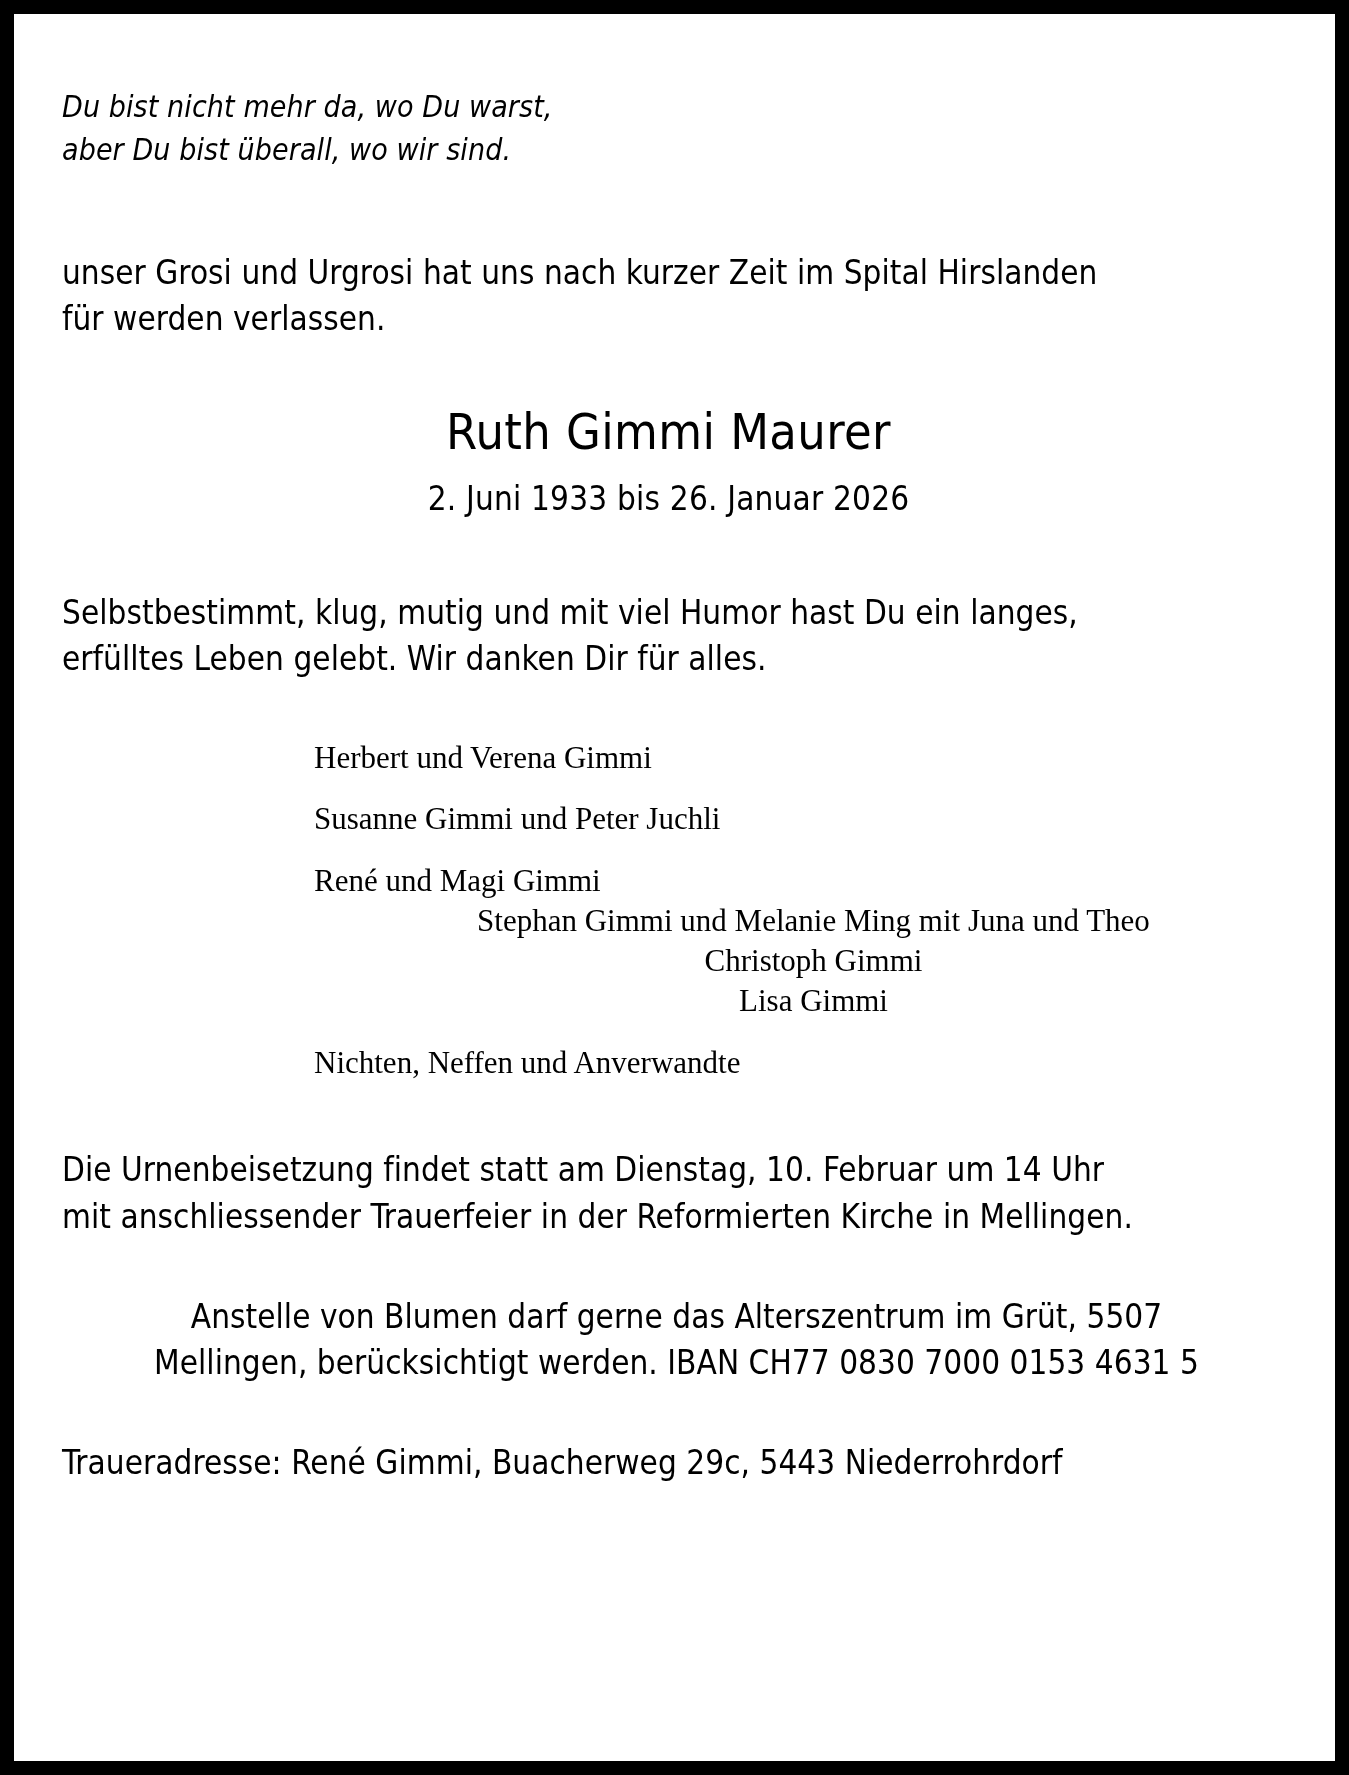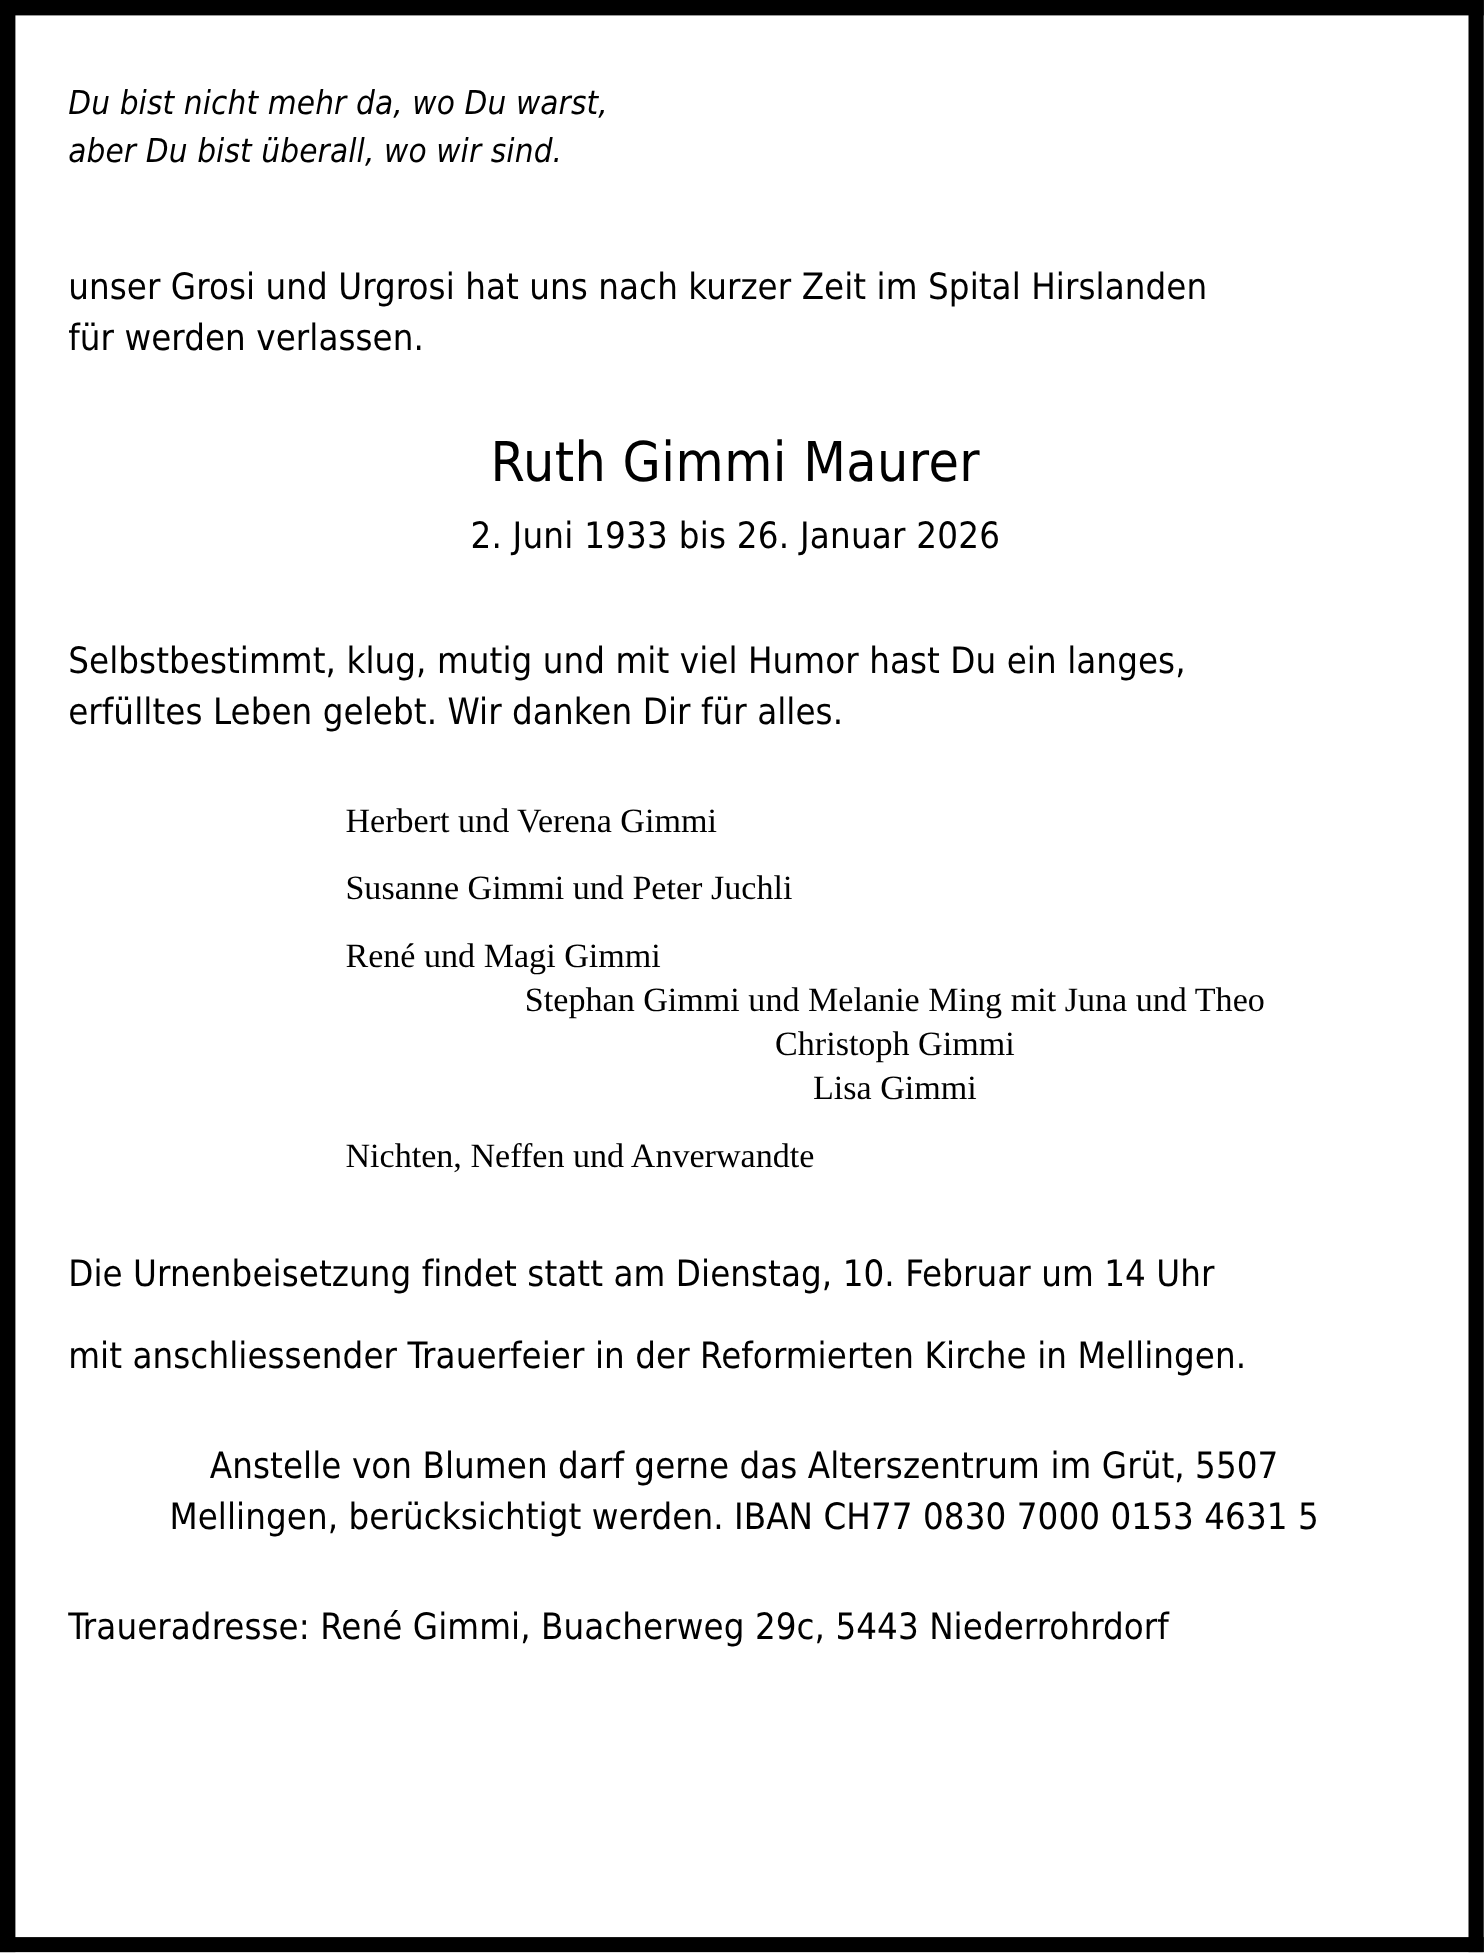--- a/index.html
+++ b/index.html
@@ -37,21 +37,21 @@
     width: 14px;
     height: 1775px;
     background: #000000;
   }
   .frame-left { left: 0; }
   .frame-right { right: 0; }
 
   .content {
     position: absolute;
     left: 14px;
-    top: 12px;
+    top: 24px;
     width: 1321px;
     height: 1747px;
     box-sizing: border-box;
     padding: 62px 44px 0 32px;
     color: #000000;
   }
 
   .epitaph {
     font-style: italic;
     font-size: 30px;
@@ -114,21 +114,21 @@
     text-align: center;
   }
   .survivors .s-sub.last { margin-bottom: 24px; }
 
   .service {
     font-size: 33px;
     line-height: 1.40;
     margin: 66px 0 0 16px;
     letter-spacing: 0.05px;
   }
-  .service div { white-space: nowrap; margin-top: 28px; }
+  .service div { white-space: nowrap; }
 
   .donation {
     font-size: 33px;
     line-height: 1.40;
     margin: 54px 0 0 16px;
     letter-spacing: 0.05px;
     text-align: center;
   }
   .donation div { white-space: nowrap; }
 

